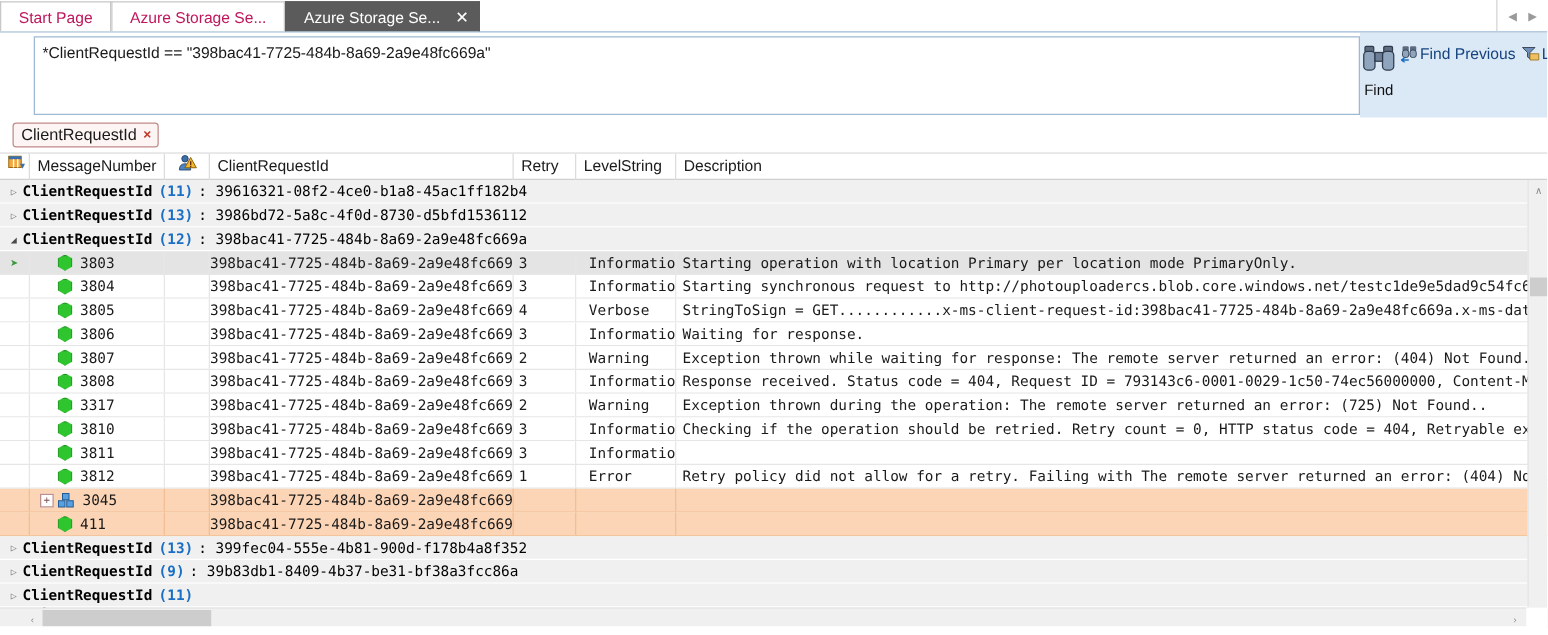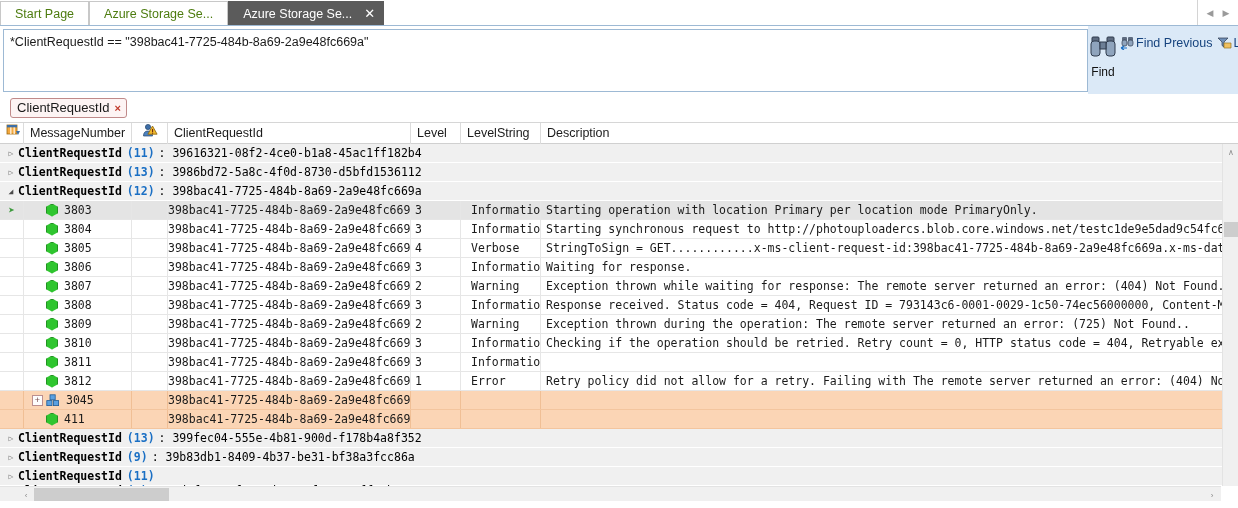--- a/index.html
+++ b/index.html
@@ -28,21 +28,21 @@
     border-bottom: 1px solid #9db9d4;
     display: flex;
     align-items: flex-end;
     box-sizing: border-box;
   }
   .tab {
     height: 24px;
     line-height: 24px;
     padding: 0 14px;
     font-size: 12.5px;
-    color: #4d7c0f;
+    color: #be185d;
     border: 1px solid #c6c6c6;
     border-bottom: none;
     background: #ffffff;
     box-sizing: border-box;
     white-space: nowrap;
     cursor: default;
     display: flex;
     align-items: center;
   }
   .tab.inactive {
@@ -81,20 +81,21 @@
     font-size: 9px;
     cursor: pointer;
   }
 
   
   .querybar {
     display: flex;
     height: 68px;
     background: #ffffff;
     box-sizing: border-box;
+    margin-left: 24px;
   }
   .queryinput {
     flex: 1;
     margin: 3px 0 2px 3px;
     border: 1px solid #9db9d4;
     background: #ffffff;
     padding: 4px 6px;
     font-size: 12.5px;
     color: #1a1a1a;
     box-sizing: border-box;
@@ -480,21 +481,21 @@
             <path d="M10.5 3 l4.6 8.2 h-9.2 z" fill="#f0b82c" stroke="#8a6208" stroke-width=".8"></path>
             <rect x="10" y="6" width="1.1" height="3" fill="#6b2b10"></rect>
             <rect x="10" y="9.6" width="1.1" height="1.1" fill="#6b2b10"></rect>
           </svg>
         </span>
       </div>
       <div class="hcell c-crid">
         <span>ClientRequestId</span>
       </div>
       <div class="hcell c-level">
-        <span>Level</span>
+        <span>Retry</span>
       </div>
       <div class="hcell c-lvls">
         <span>LevelString</span>
       </div>
       <div class="hcell c-desc">
         <span>Description</span>
       </div>
     </div>
 
     <div class="gridbody" id="grid-body">
@@ -594,21 +595,21 @@
           <div class="cell c-crid">398bac41-7725-484b-8a69-2a9e48fc669a</div>
           <div class="cell c-level">3</div>
           <div class="cell c-lvls">Information</div>
           <div class="cell c-desc">Response received. Status code = 404, Request ID = 793143c6-0001-0029-1c50-74ec56000000, Content-MD5…</div>
         </div>
         <div class="datarow">
           <div class="cell c-sel"></div>
           <div class="cell c-num">
             <span class="expander-spacer"></span>
             <span class="hexico"></span>
-            <span class="numtext">3809</span>
+            <span class="numtext">3317</span>
           </div>
           <div class="cell c-warn"></div>
           <div class="cell c-crid">398bac41-7725-484b-8a69-2a9e48fc669a</div>
           <div class="cell c-level">2</div>
           <div class="cell c-lvls">Warning</div>
           <div class="cell c-desc">Exception thrown during the operation: The remote server returned an error: (725) Not Found..</div>
         </div>
         <div class="datarow">
           <div class="cell c-sel"></div>
           <div class="cell c-num">

